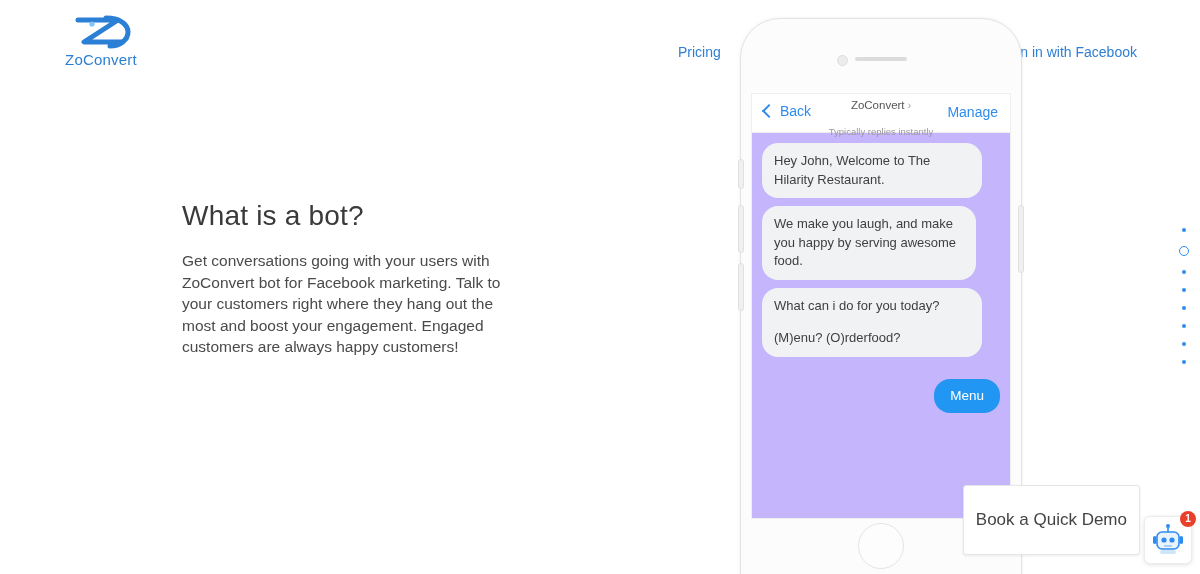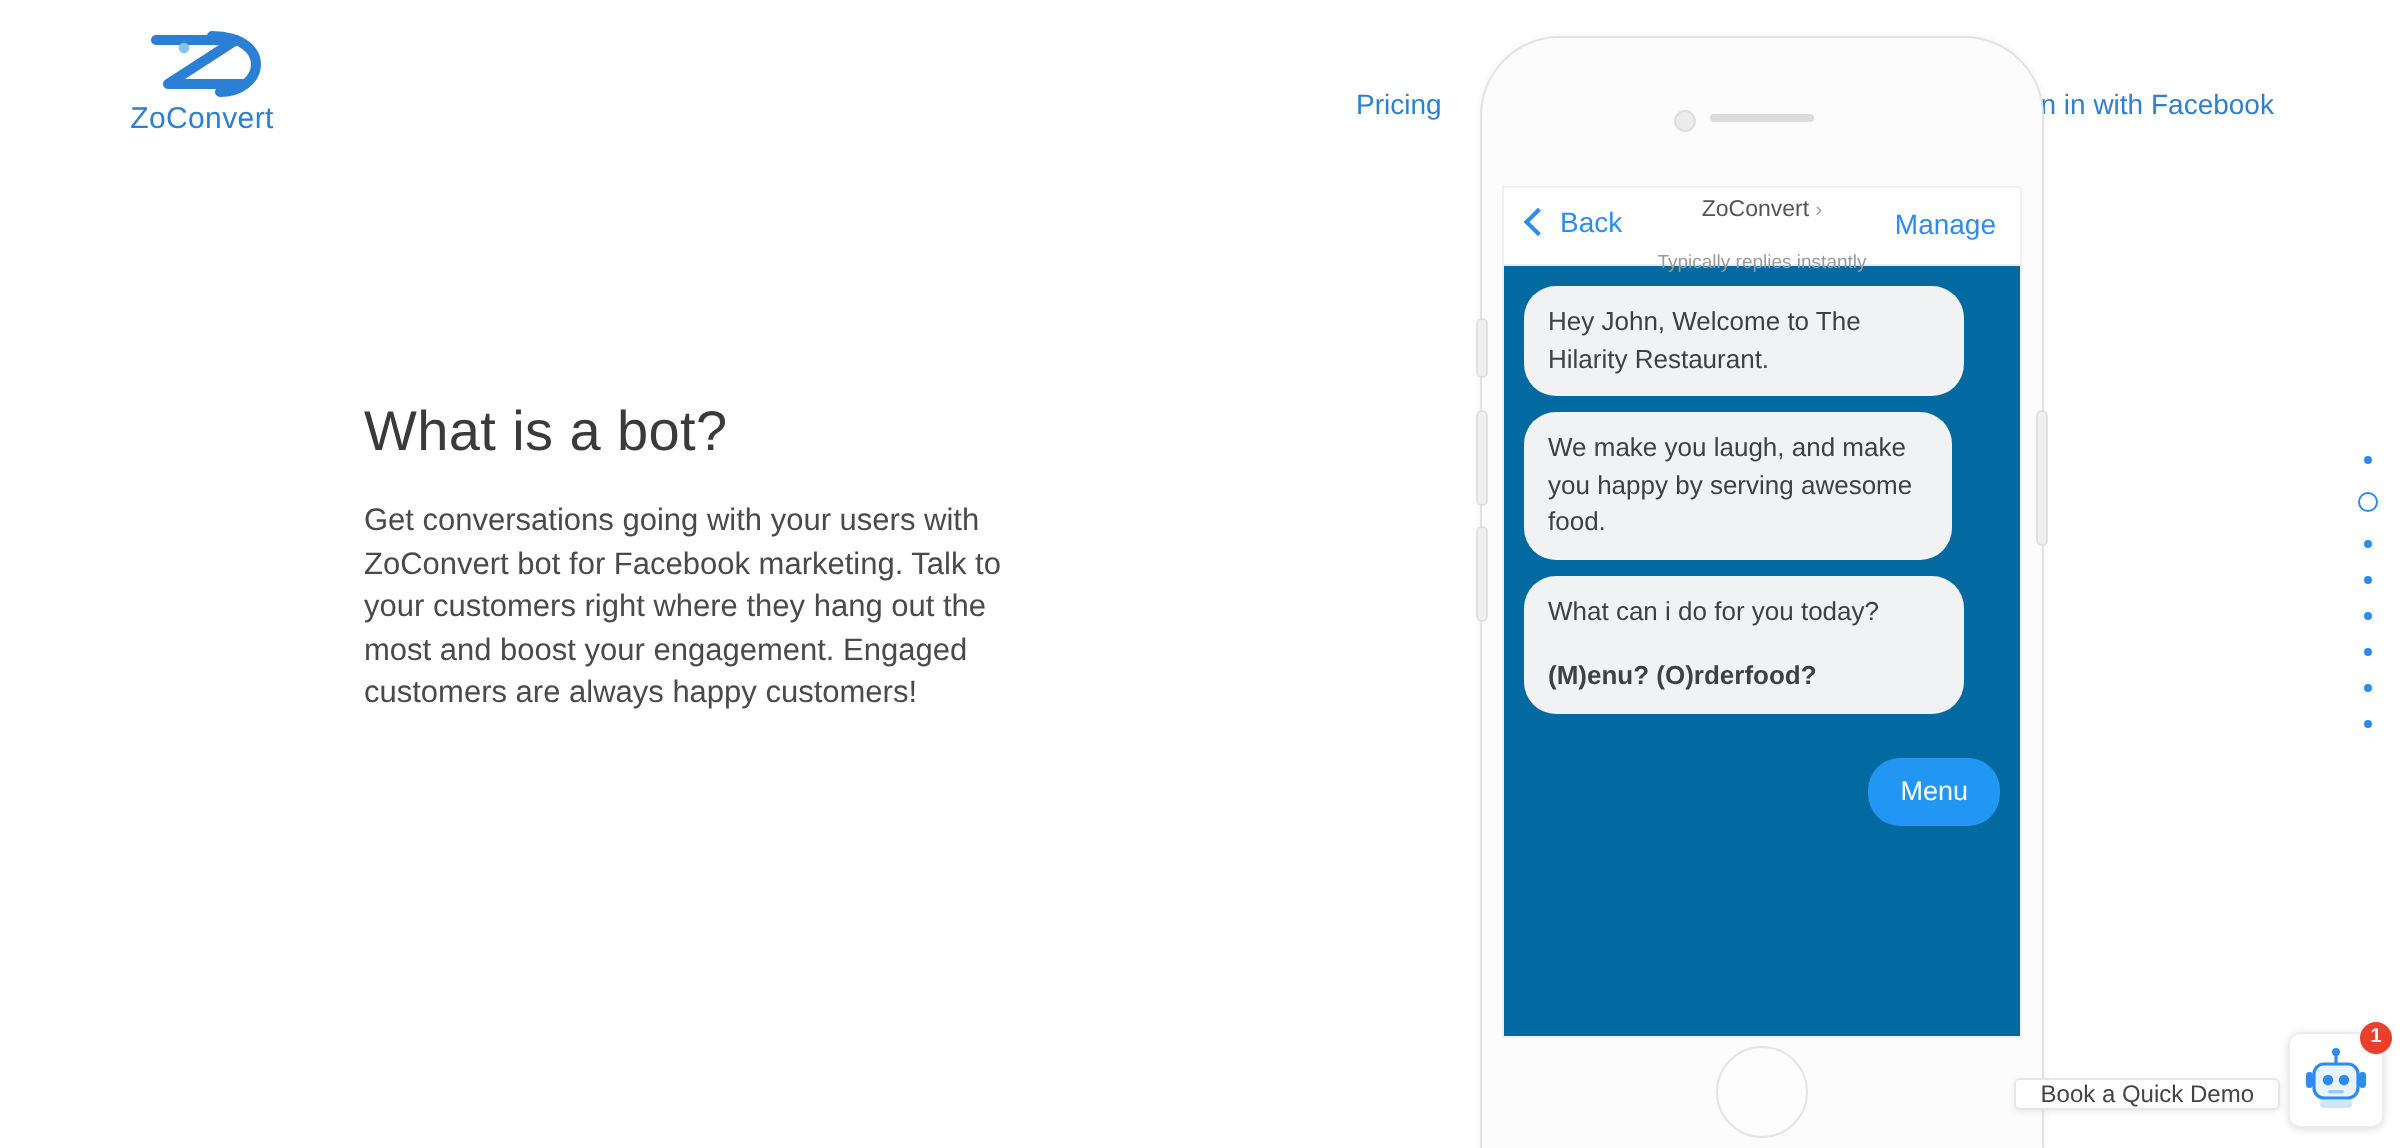--- a/index.html
+++ b/index.html
@@ -124,21 +124,21 @@
   .side-btn.left-b  { left: -3px; top: 186px;  width: 4px; height: 46px; }
   .side-btn.left-c  { left: -3px; top: 244px;  width: 4px; height: 46px; }
   .side-btn.right-a { right: -3px; top: 186px; width: 4px; height: 66px; }
 
   .phone-screen {
     position: absolute;
     left: 10px;
     top: 74px;
     width: 258px;
     height: 424px;
-    background: #0369a1;
+    background: #c4b5fd;
     border: 1px solid #efefef;
     overflow: hidden;
   }
   .home-btn {
     position: absolute;
     left: 50%;
     top: 504px;
     transform: translateX(-50%);
     width: 44px;
     height: 44px;
@@ -212,21 +212,21 @@
     font-size: 13px;
     line-height: 18.5px;
     margin-bottom: 8px;
   }
   .bubble.in {
     background: #f1f2f4;
     color: #404040;
   }
   .bubble.in.wide { max-width: 190px; }
   .bubble.menu-bubble p { margin: 0; }
-  .bubble.menu-bubble p + p { margin-top: 14px; font-weight: bold; }
+  .bubble.menu-bubble p + p { margin-top: 14px; }
   .row-right { display: flex; justify-content: flex-end; margin-top: 22px; }
   .bubble.out {
     background: #2196f3;
     color: #fff;
     border-radius: 16px;
     padding: 8px 16px;
     font-size: 13.5px;
     max-width: 150px;
   }
 
@@ -253,22 +253,22 @@
   }
 
   
   .demo-tip {
     position: absolute;
     right: 60px;
     bottom: 19px;
     background: #fff;
     border: 1px solid #e6e6e6;
     border-radius: 3px;
-    padding: 0 12px;
-    font-size: 12px;
+    padding: 24px 12px;
+    font-size: 17px;
     color: #444;
     box-shadow: 0 1px 3px rgba(0,0,0,.08);
     white-space: nowrap;
   }
   .bot-launcher {
     position: absolute;
     right: 8px;
     bottom: 10px;
     width: 46px;
     height: 46px;

